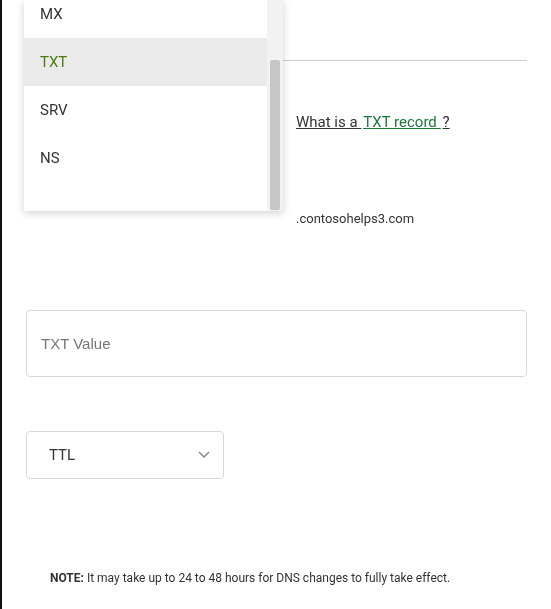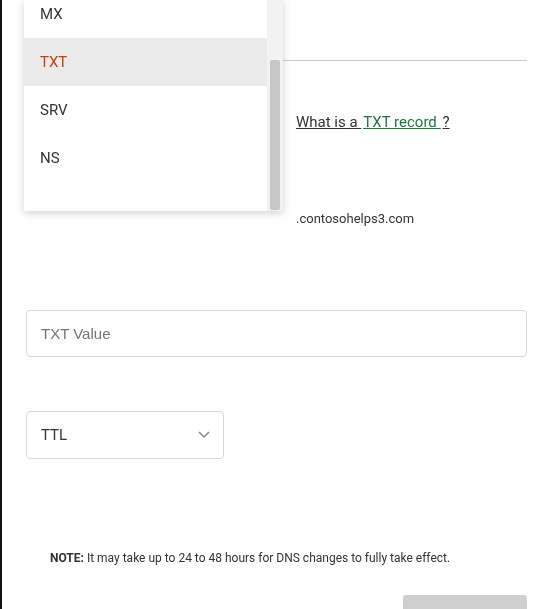--- a/index.html
+++ b/index.html
@@ -44,35 +44,35 @@
   .domain-line {
     margin-top: 80px;
     margin-left: 270px;
     font-size: 13px;
     color: #333;
   }
   .field {
     width: 100%;
     border: 1px solid #d8d8d8;
     border-radius: 4px;
-    padding: 14px 14px;
+    padding: 24px 14px;
     font-size: 15px;
     color: #8a8a8a;
     background: #fff;
   }
   .field-wrap { margin-top: 84px; }
   .select-wrap {
     margin-top: 54px;
     width: 198px;
     position: relative;
   }
   .select-box {
     border: 1px solid #d8d8d8;
     border-radius: 4px;
-    padding: 14px 40px 14px 14px;
+    padding: 14px 40px 14px 22px;
     font-size: 15px;
     color: #333;
     background: #fff;
     cursor: pointer;
     display: flex;
     align-items: center;
     justify-content: space-between;
   }
   .chevron {
     position: absolute;
@@ -131,21 +131,21 @@
     font-size: 15px;
     color: #333;
     cursor: pointer;
     height: 48px;
     display: flex;
     align-items: center;
   }
   .dd-item:first-child { margin-top: -10px; }
   .dd-item.selected {
     background: #eaeaea;
-    color: #c2410c;
+    color: #4d7c0f;
   }
   .dd-scroll {
     width: 16px;
     background: #f2f2f2;
     position: relative;
     display: flex;
     flex-direction: column;
     justify-content: flex-end;
   }
   .dd-scroll-track {

